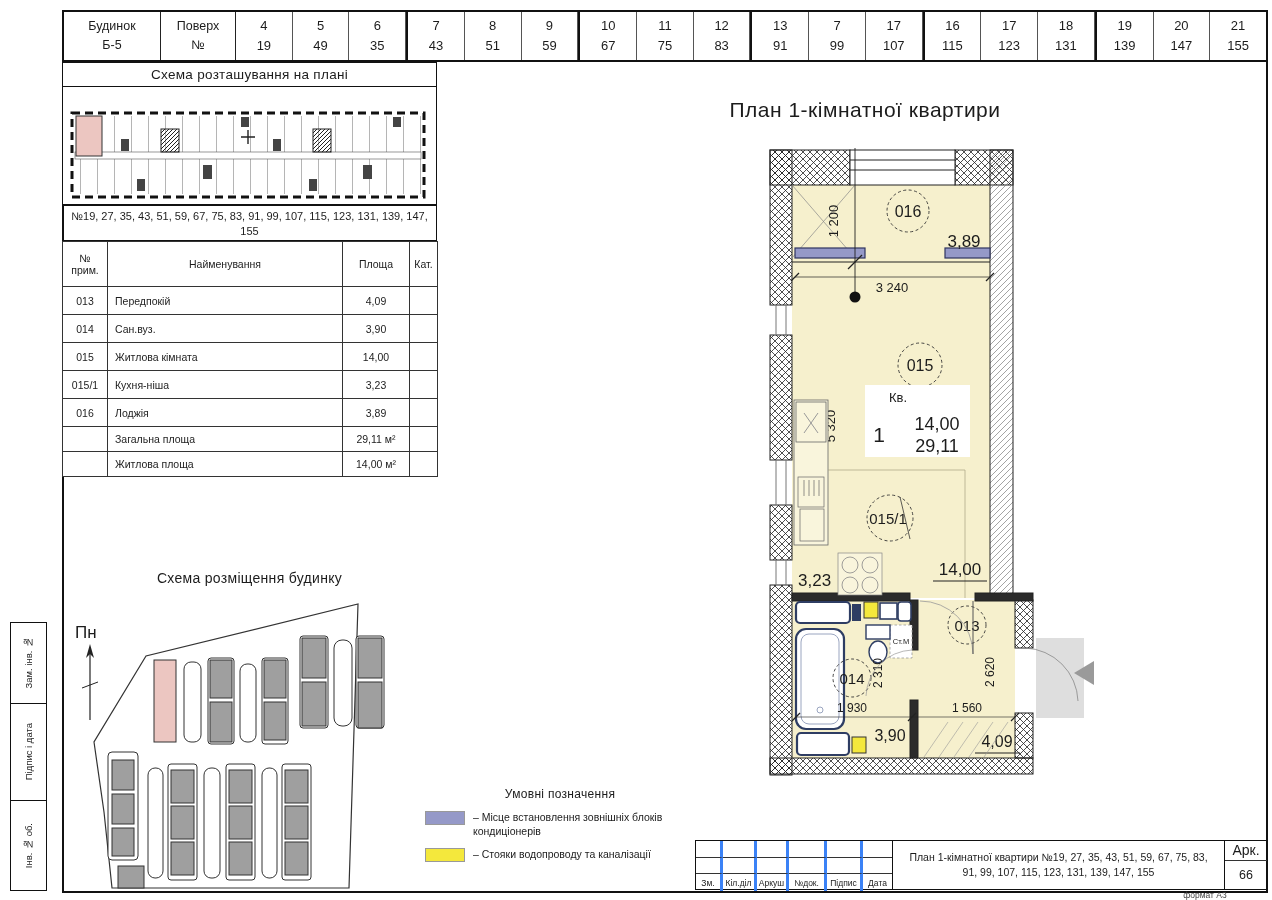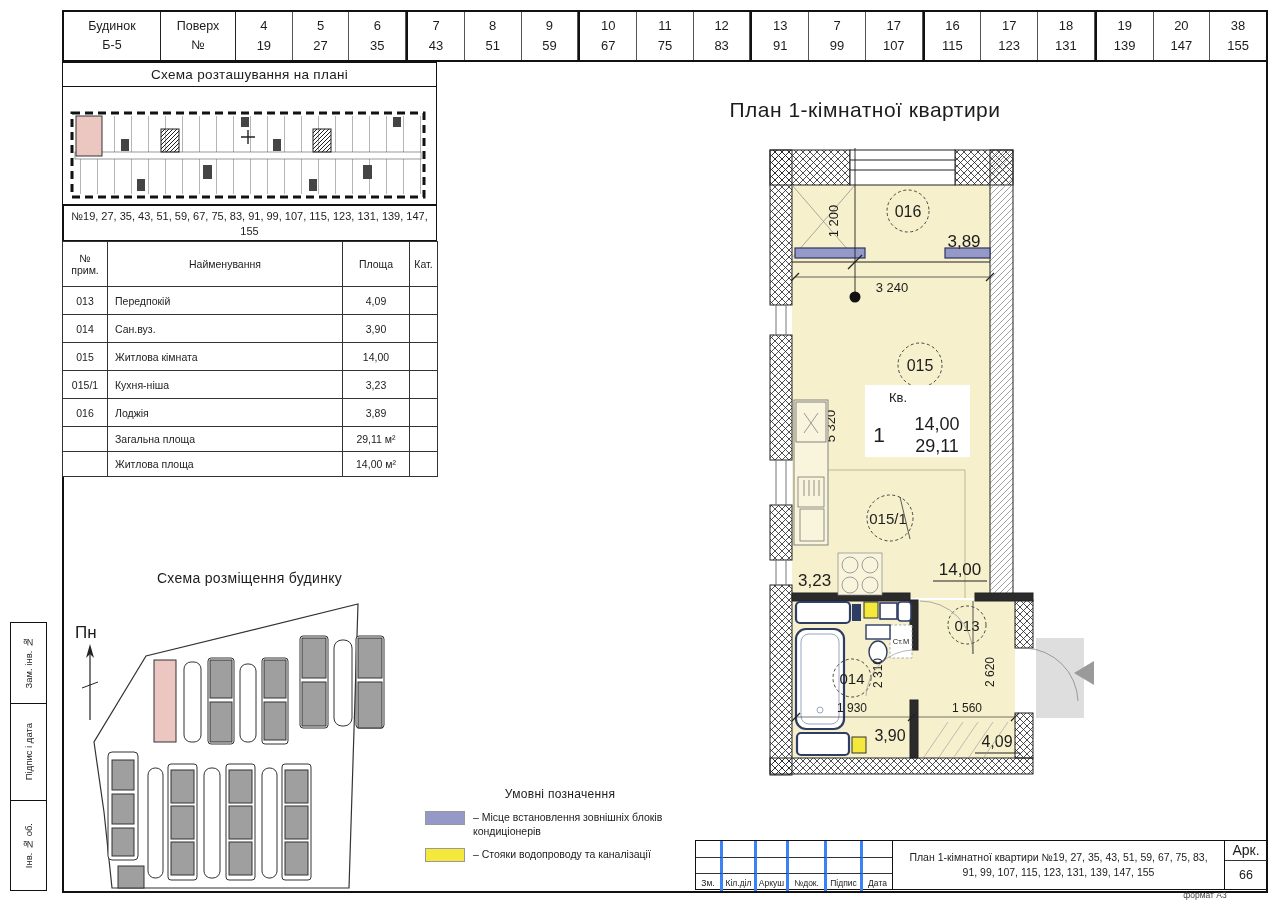--- a/index.html
+++ b/index.html
@@ -80,21 +80,21 @@
       <div>Поверх</div>
       <div>№</div>
     </div>
     <div class="fcols">
         <div class="fcol">
           <div>4</div>
           <div>19</div>
         </div>
         <div class="fcol">
           <div>5</div>
-          <div>27</div>
+          <div>49</div>
         </div>
         <div class="fcol">
           <div>6</div>
           <div>35</div>
         </div>
         <div class="fcol thick">
           <div>7</div>
           <div>43</div>
         </div>
         <div class="fcol">
@@ -143,21 +143,21 @@
         </div>
         <div class="fcol thick">
           <div>19</div>
           <div>139</div>
         </div>
         <div class="fcol">
           <div>20</div>
           <div>147</div>
         </div>
         <div class="fcol">
-          <div>38</div>
+          <div>21</div>
           <div>155</div>
         </div>
       </div>
   </div>
 
   <div class="abs scheme-box">
     <div class="scheme-title">Схема розташування на плані</div>
     <svg width="372" height="116" viewBox="0 0 372 116">
       <defs>
         <pattern id="pRooms" width="17" height="100" patternUnits="userSpaceOnUse">

